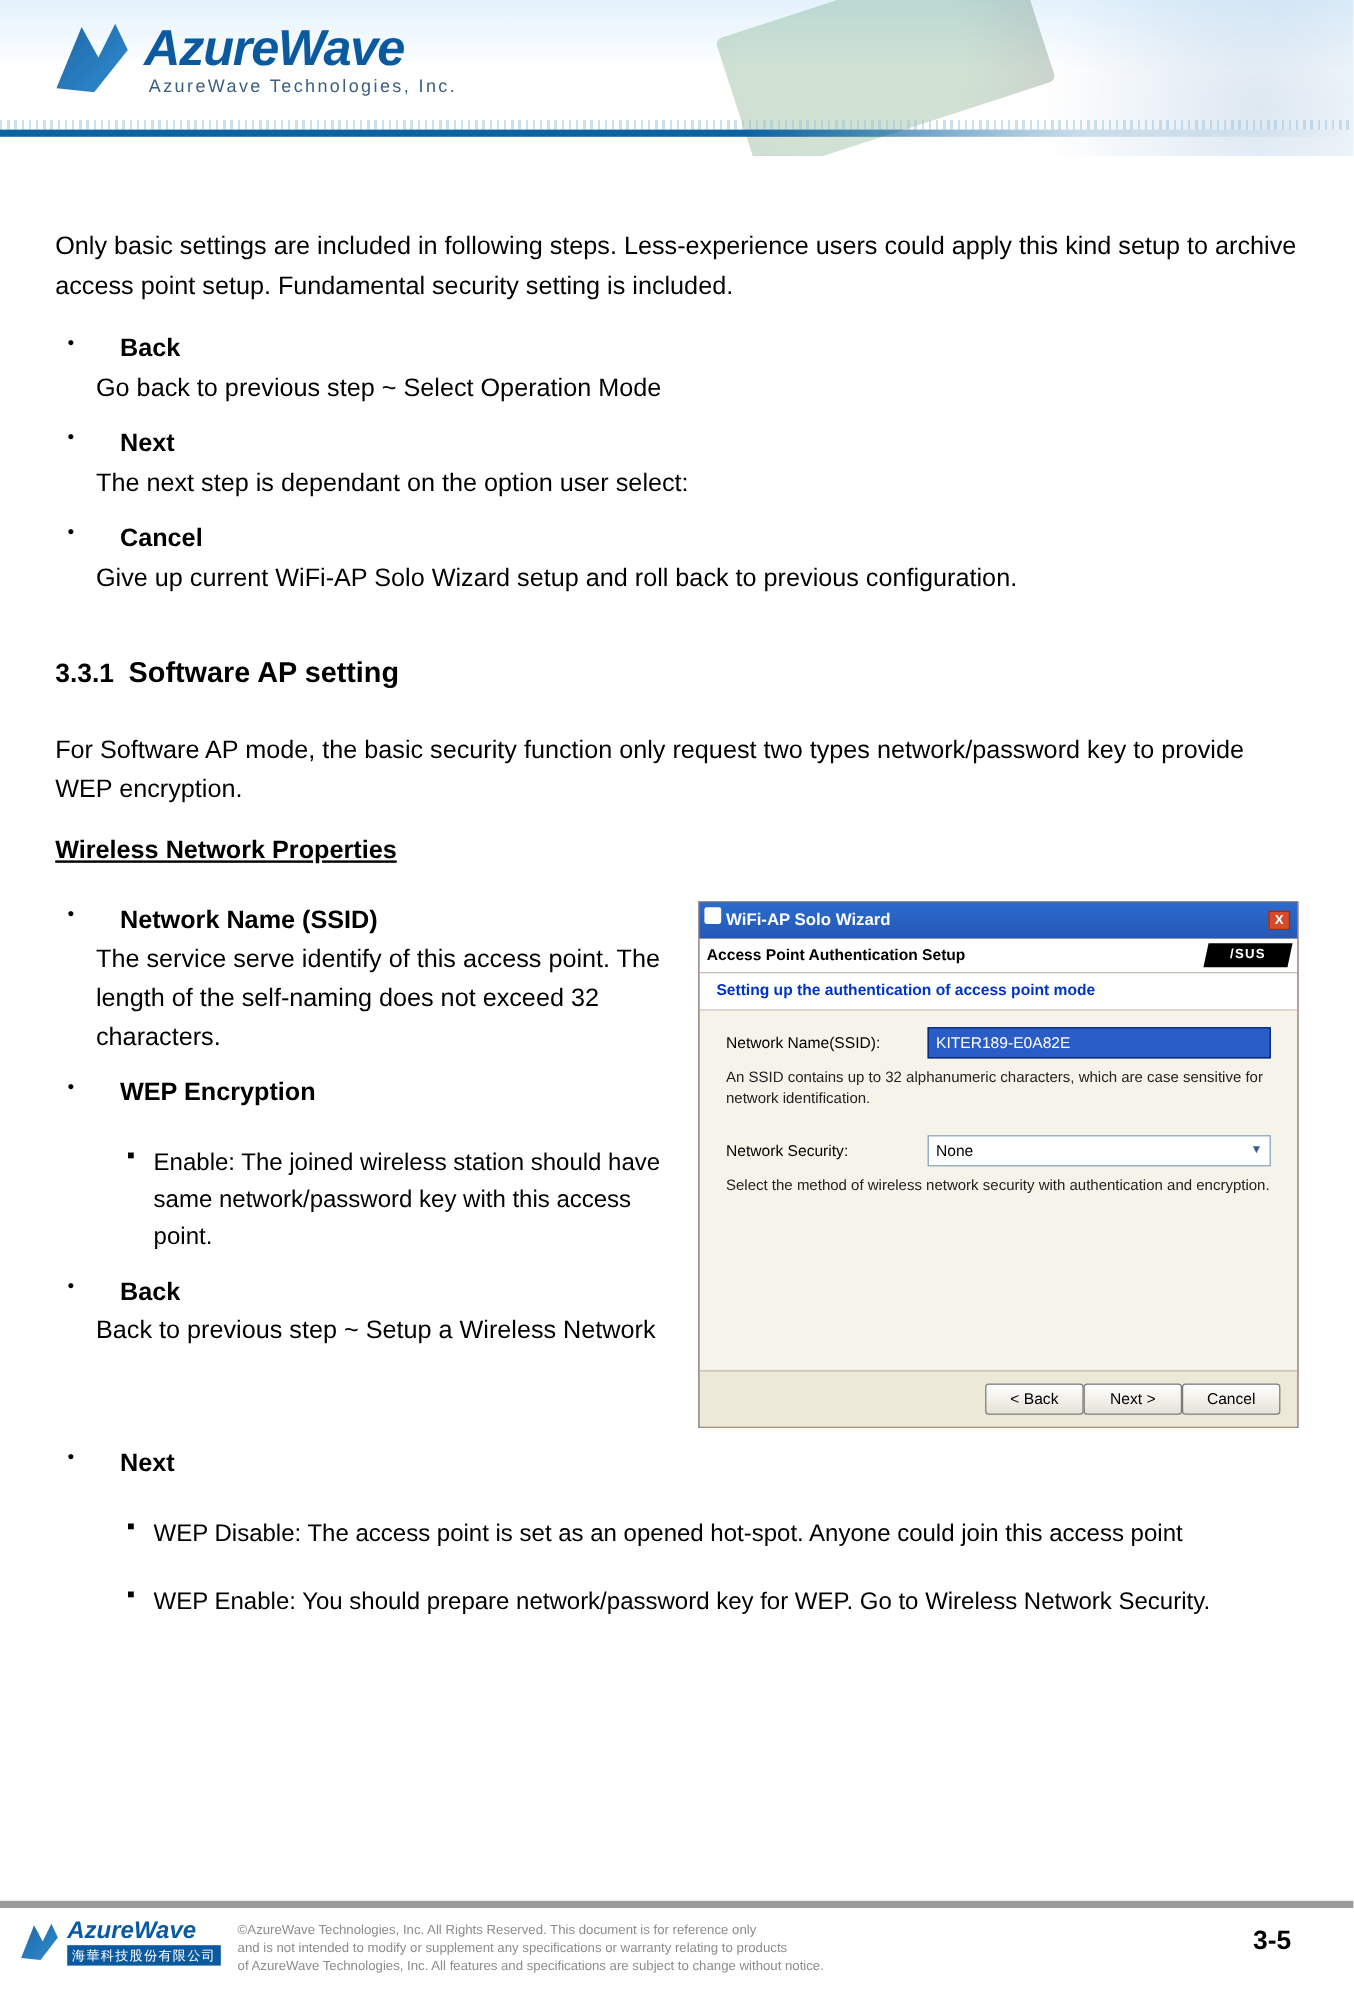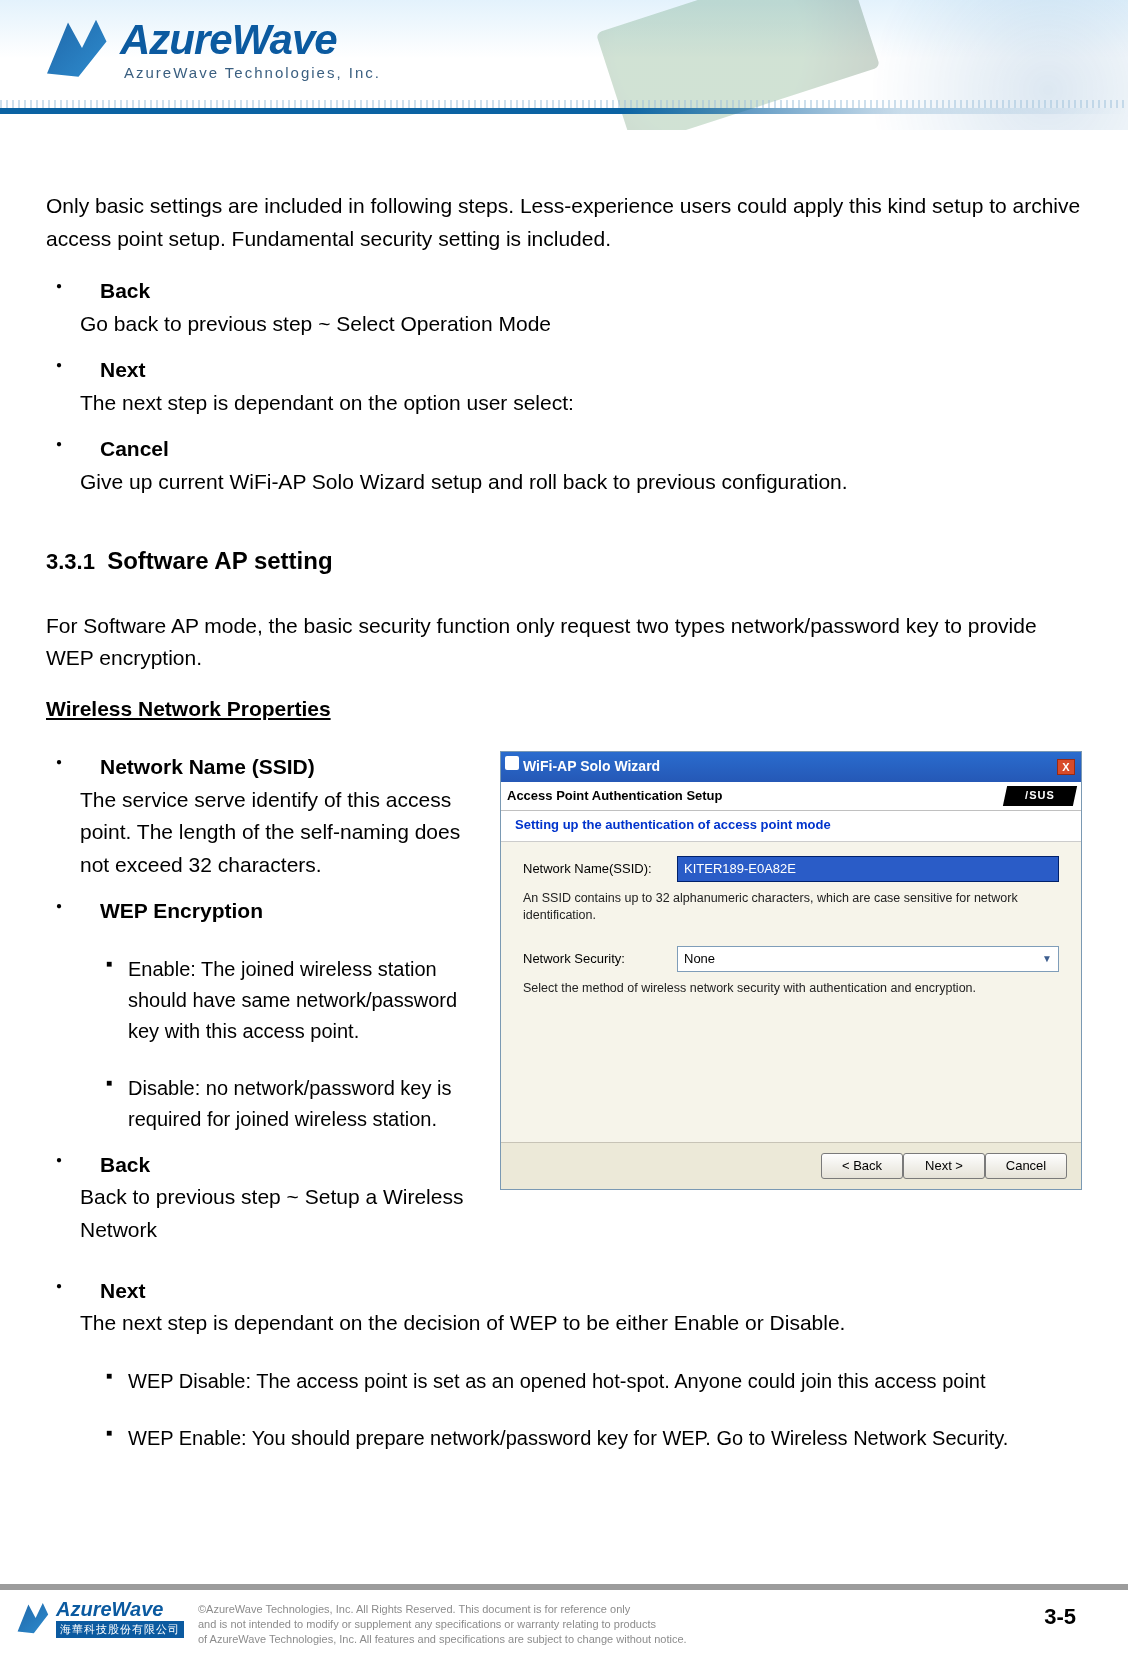--- a/index.html
+++ b/index.html
@@ -61,36 +61,36 @@
   .section-num { display:inline-block; font-weight:700; font-size:22px; margin-top:30px; margin-bottom:30px;}
   .section-title { font-weight:700; font-size:24px; }
   .intro2 { margin-bottom:18px; }
   .subhead { font-weight:700; text-decoration:underline; font-size:21px; margin-bottom:26px;}
 
   .two-col { display:flex; gap:30px; align-items:flex-start; }
   .left-col { flex:1 1 50%; }
   .right-col { flex:0 0 500px; }
 
   
-  .dialog { width: 582px; border:1px solid #7a99b3; background:#c2410c; font-size:13px; }
+  .dialog { width: 500px; border:1px solid #7a99b3; background:#c2410c; font-size:13px; }
   .dialog-title { display:flex; align-items:center; justify-content:space-between;
     background: linear-gradient(#2a6cce,#2558b6); color:#fff; font-weight:700;
     padding:4px 6px 4px 22px; font-size:14px; position:relative;}
   .dialog-title .win-icon { position:absolute; left:4px; top:4px; width:14px; height:14px;
     background:#fff; border-radius:2px;}
   .dialog-title .close { width:18px; height:16px; background:#d84b2a; border:1px solid #9a2a12;
     color:#fff; font-size:11px; line-height:14px; text-align:center; font-weight:700;}
   .dialog-sub1 { background:#fff; padding:4px 6px; font-weight:700; border-bottom:1px solid #c0c0c0;
     display:flex; align-items:center; justify-content:space-between;}
   .brand { width:70px; height:20px; background:#000; color:#fff; font-size:11px; font-weight:700;
     display:flex; align-items:center; justify-content:center; transform:skewX(-12deg); letter-spacing:1px;}
   .brand span{ transform:skewX(12deg);}
   .dialog-sub2 { color:#0033cc; font-weight:700; padding:4px 14px 6px; background:#fff; border-bottom:1px solid #ccc;}
   .dialog-body { background:#f6f4ea; padding:14px 22px 6px; min-height:300px;}
-  .row { display:flex; align-items:center; gap:4px; margin-bottom:8px;}
+  .row { display:flex; align-items:center; gap:18px; margin-bottom:8px;}
   .row .lbl { width:150px; }
   .ssid-input { flex:1; background:#2a5cc7; color:#fff; padding:2px 6px; border:1px solid #00206a; font-size:13px;}
   .help { font-size:12.5px; color:#222; margin-bottom:22px; line-height:1.35;}
   .sec-select { flex:1; border:1px solid #7f9db9; background:#fff; padding:2px 6px; display:flex;
     align-items:center; justify-content:space-between;}
   .sec-select .arrow { color:#3d5e8f; font-size:10px;}
   .btn-row { border-top:1px solid #c7c3b6; background:#ece9d8; padding:10px 14px; display:flex;
     justify-content:flex-end; gap:0;}
   .xpbtn { min-width:82px; padding:2px 12px; border:1px solid #7a7a7a; border-radius:3px;
     background:linear-gradient(#fefefe,#e5e2d7); font-size:13px; text-align:center;}
@@ -159,21 +159,20 @@
     <div class="left-col">
       <ul class="bullets">
         <li>
           <span class="label">Network Name (SSID)</span>
           <span class="desc">The service serve identify of this access point. The length of the self-naming does not exceed 32 characters.</span>
         </li>
         <li>
           <span class="label">WEP Encryption</span>
           <ul class="squares">
             <li>Enable: The joined wireless station should have same network/password key with this access point.</li>
-            <li>Disable: no network/password key is required for joined wireless station.</li>
           </ul>
         </li>
         <li>
           <span class="label">Back</span>
           <span class="desc">Back to previous step ~ Setup a Wireless Network</span>
         </li>
       </ul>
     </div>
 
     <div class="right-col">
@@ -214,21 +213,20 @@
           <span class="xpbtn">Cancel</span>
         </div>
       </div>
     </div>
   </div>
 
   
   <ul class="bullets" style="margin-top:14px;">
     <li>
       <span class="label">Next</span>
-      <span class="desc">The next step is dependant on the decision of WEP to be either Enable or Disable.</span>
       <ul class="squares secondary-squares">
         <li>WEP Disable: The access point is set as an opened hot-spot. Anyone could join this access point</li>
         <li>WEP Enable: You should prepare network/password key for WEP. Go to Wireless Network Security.</li>
       </ul>
     </li>
   </ul>
 
 </div>
 
 <div class="footer">

